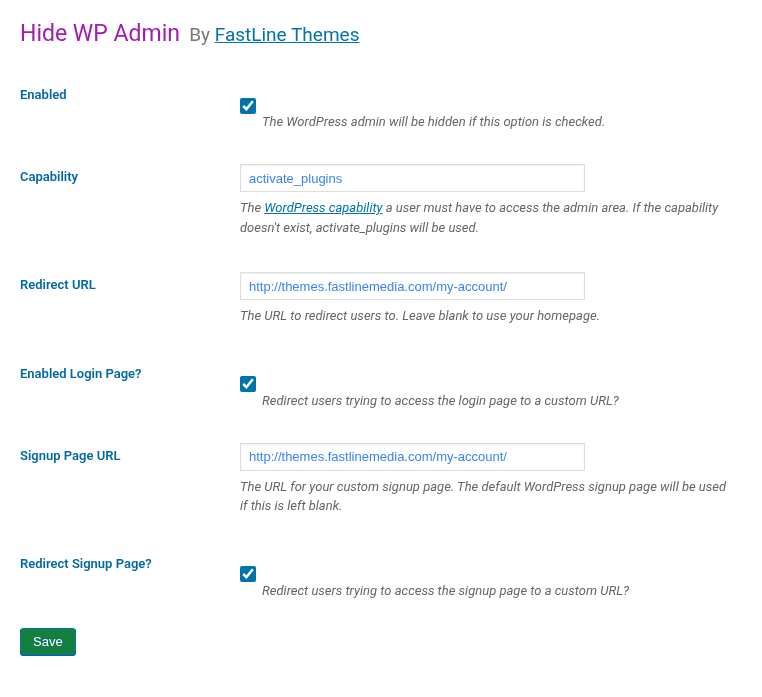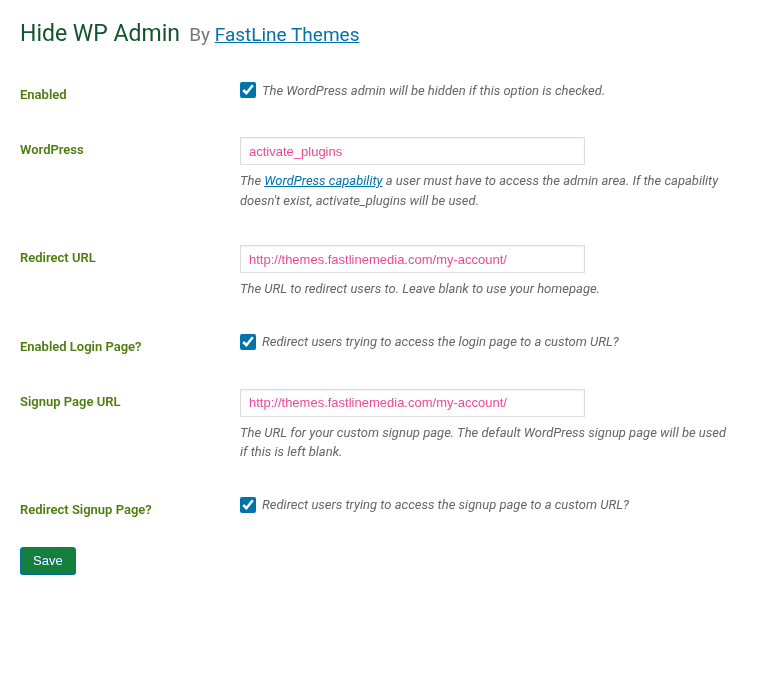--- a/index.html
+++ b/index.html
@@ -13,21 +13,21 @@
       color: #333;
       font-size: 13px;
     }
     .header {
       margin-bottom: 20px;
     }
     .header h1 {
       display: inline;
       font-size: 23px;
       font-weight: 400;
-      color: #14532d;
+      color: #a21caf;
       margin: 0;
     }
     .header .byline {
       font-size: 19px;
       color: #777;
       margin-left: 6px;
     }
     .header .byline a {
       color: #0073aa;
       text-decoration: underline;
@@ -35,52 +35,53 @@
     .form-table {
       width: 100%;
       border-collapse: collapse;
     }
     .form-table tr {
       vertical-align: top;
     }
     .form-table th {
       text-align: left;
       font-weight: 600;
-      color: #4d7c0f;
+      color: #0369a1;
       font-size: 13px;
       width: 220px;
       padding: 20px 10px 20px 0;
       vertical-align: top;
     }
     .form-table td {
       padding: 15px 10px 20px 0;
       vertical-align: top;
     }
     input[type="text"] {
       width: 345px;
       height: 28px;
       padding: 3px 8px;
       border: 1px solid #ddd;
       border-radius: 0;
       font-size: 13px;
-      color: #ec4899;
+      color: #3b82f6;
       box-shadow: inset 0 1px 2px rgba(0,0,0,0.07);
     }
     input[type="checkbox"] {
       width: 16px;
       height: 16px;
       margin: 0 6px 0 0;
       vertical-align: middle;
       accent-color: #0073aa;
     }
     .checkbox-label {
       font-style: italic;
       color: #666;
       font-size: 13px;
       vertical-align: middle;
+      margin-top: 32px;
     }
     .description {
       font-style: italic;
       color: #666;
       font-size: 13px;
       margin-top: 6px;
       line-height: 1.5;
       max-width: 490px;
     }
     .description a {
@@ -124,21 +125,21 @@
     <th>Enabled</th>
     <td>
       <div class="checkbox-row">
         <input type="checkbox" checked="checked" style="">
         <span class="checkbox-label">The WordPress admin will be hidden if this option is checked.</span>
       </div>
     </td>
   </tr>
 
   <tr>
-    <th>WordPress</th>
+    <th>Capability</th>
     <td>
       <input type="text" value="activate_plugins" style="">
       <div class="description">
         <span>The </span><a href="#">WordPress capability</a><span> a user must have to access the admin area. If the capability doesn't exist, activate_plugins will be used.</span>
       </div>
     </td>
   </tr>
 
   <tr>
     <th>Redirect URL</th>

